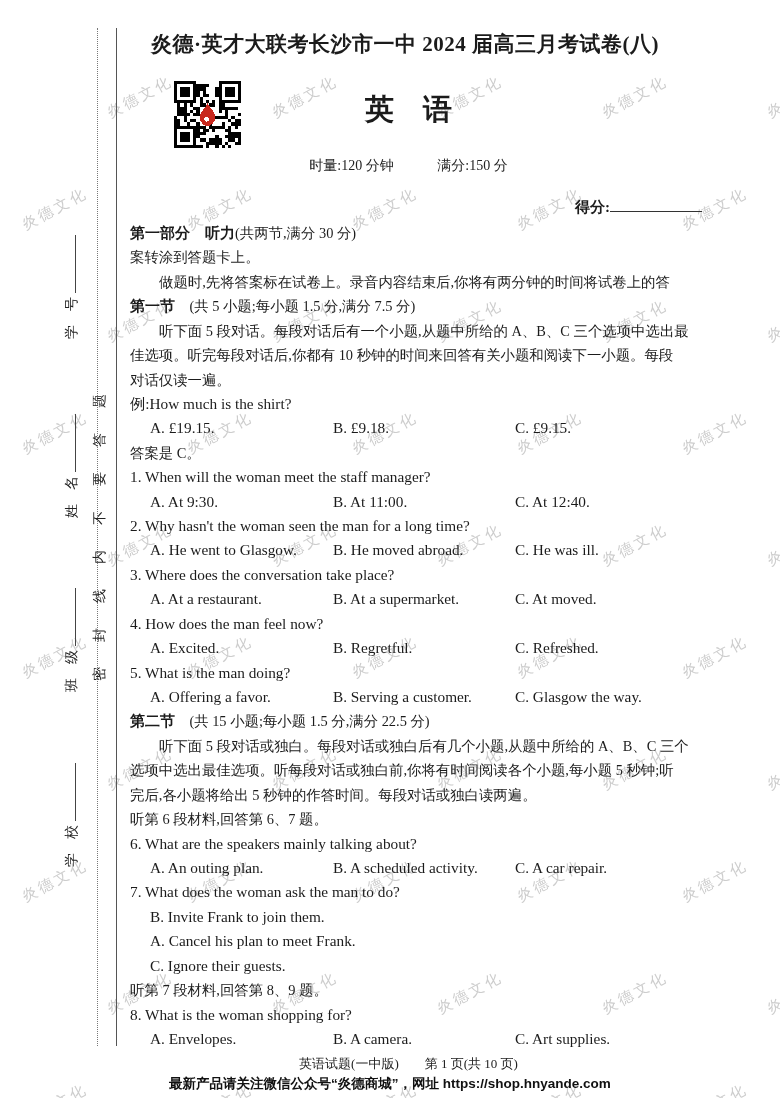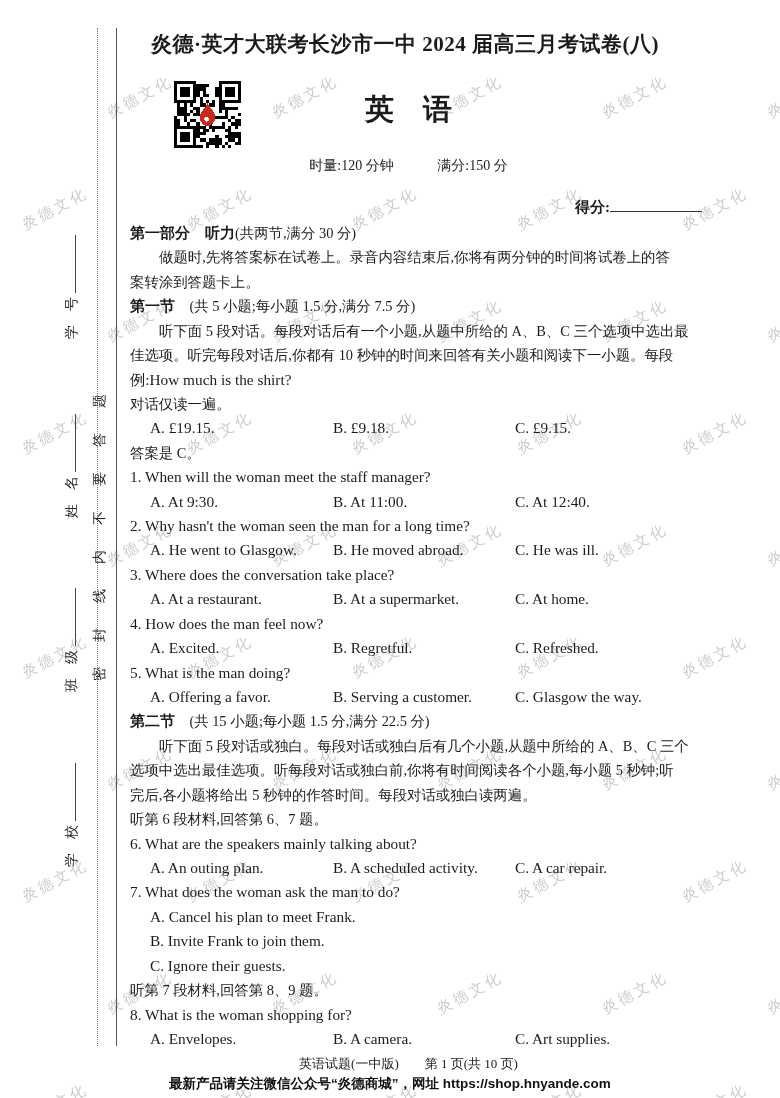--- a/index.html
+++ b/index.html
@@ -269,29 +269,29 @@
   <div class="meta">
     <span class="m1">时量:120 分钟</span>
     <span>满分:150 分</span>
   </div>
   <div class="score">
     <span>得分:</span><span class="blank"></span>
   </div>
 
   <div class="body">
     <div class="ln zh"><span class="hb">第一部分　听力</span><span>(共两节,满分 30 分)</span></div>
+    <div class="ln zh">案转涂到答题卡上。</div>
     <div class="ln zh ind">做题时,先将答案标在试卷上。录音内容结束后,你将有两分钟的时间将试卷上的答</div>
-    <div class="ln zh">案转涂到答题卡上。</div>
 
     <div class="ln zh"><span class="hb">第一节</span>　<span>(共 5 小题;每小题 1.5 分,满分 7.5 分)</span></div>
     <div class="ln zh ind">听下面 5 段对话。每段对话后有一个小题,从题中所给的 A、B、C 三个选项中选出最</div>
     <div class="ln zh">佳选项。听完每段对话后,你都有 10 秒钟的时间来回答有关小题和阅读下一小题。每段</div>
+    <div class="ln zh">对话仅读一遍。</div>
+
     <div class="ln en">例:How much is the shirt?</div>
-
-    <div class="ln zh">对话仅读一遍。</div>
     <div class="ln en opts">
       <span class="o1">A. £19.15.</span>
       <span class="o2">B. £9.18.</span>
       <span class="o3">C. £9.15.</span>
     </div>
     <div class="ln zh">答案是 C。</div>
 
     <div class="ln en">1. When will the woman meet the staff manager?</div>
     <div class="ln en opts">
       <span class="o1">A. At 9:30.</span>
@@ -301,21 +301,21 @@
     <div class="ln en">2. Why hasn't the woman seen the man for a long time?</div>
     <div class="ln en opts">
       <span class="o1">A. He went to Glasgow.</span>
       <span class="o2">B. He moved abroad.</span>
       <span class="o3">C. He was ill.</span>
     </div>
     <div class="ln en">3. Where does the conversation take place?</div>
     <div class="ln en opts">
       <span class="o1">A. At a restaurant.</span>
       <span class="o2">B. At a supermarket.</span>
-      <span class="o3">C. At home.</span>
+      <span class="o3">C. At moved.</span>
     </div>
     <div class="ln en">4. How does the man feel now?</div>
     <div class="ln en opts">
       <span class="o1">A. Excited.</span>
       <span class="o2">B. Regretful.</span>
       <span class="o3">C. Refreshed.</span>
     </div>
     <div class="ln en">5. What is the man doing?</div>
     <div class="ln en opts">
       <span class="o1">A. Offering a favor.</span>
@@ -329,22 +329,22 @@
     <div class="ln zh">完后,各小题将给出 5 秒钟的作答时间。每段对话或独白读两遍。</div>
     <div class="ln zh">听第 6 段材料,回答第 6、7 题。</div>
 
     <div class="ln en">6. What are the speakers mainly talking about?</div>
     <div class="ln en opts">
       <span class="o1">A. An outing plan.</span>
       <span class="o2">B. A scheduled activity.</span>
       <span class="o3">C. A car repair.</span>
     </div>
     <div class="ln en">7. What does the woman ask the man to do?</div>
+    <div class="ln en stack">B. Invite Frank to join them.</div>
     <div class="ln en stack">A. Cancel his plan to meet Frank.</div>
-    <div class="ln en stack">B. Invite Frank to join them.</div>
     <div class="ln en stack">C. Ignore their guests.</div>
     <div class="ln zh">听第 7 段材料,回答第 8、9 题。</div>
     <div class="ln en">8. What is the woman shopping for?</div>
     <div class="ln en opts">
       <span class="o1">A. Envelopes.</span>
       <span class="o2">B. A camera.</span>
       <span class="o3">C. Art supplies.</span>
     </div>
   </div>
 

